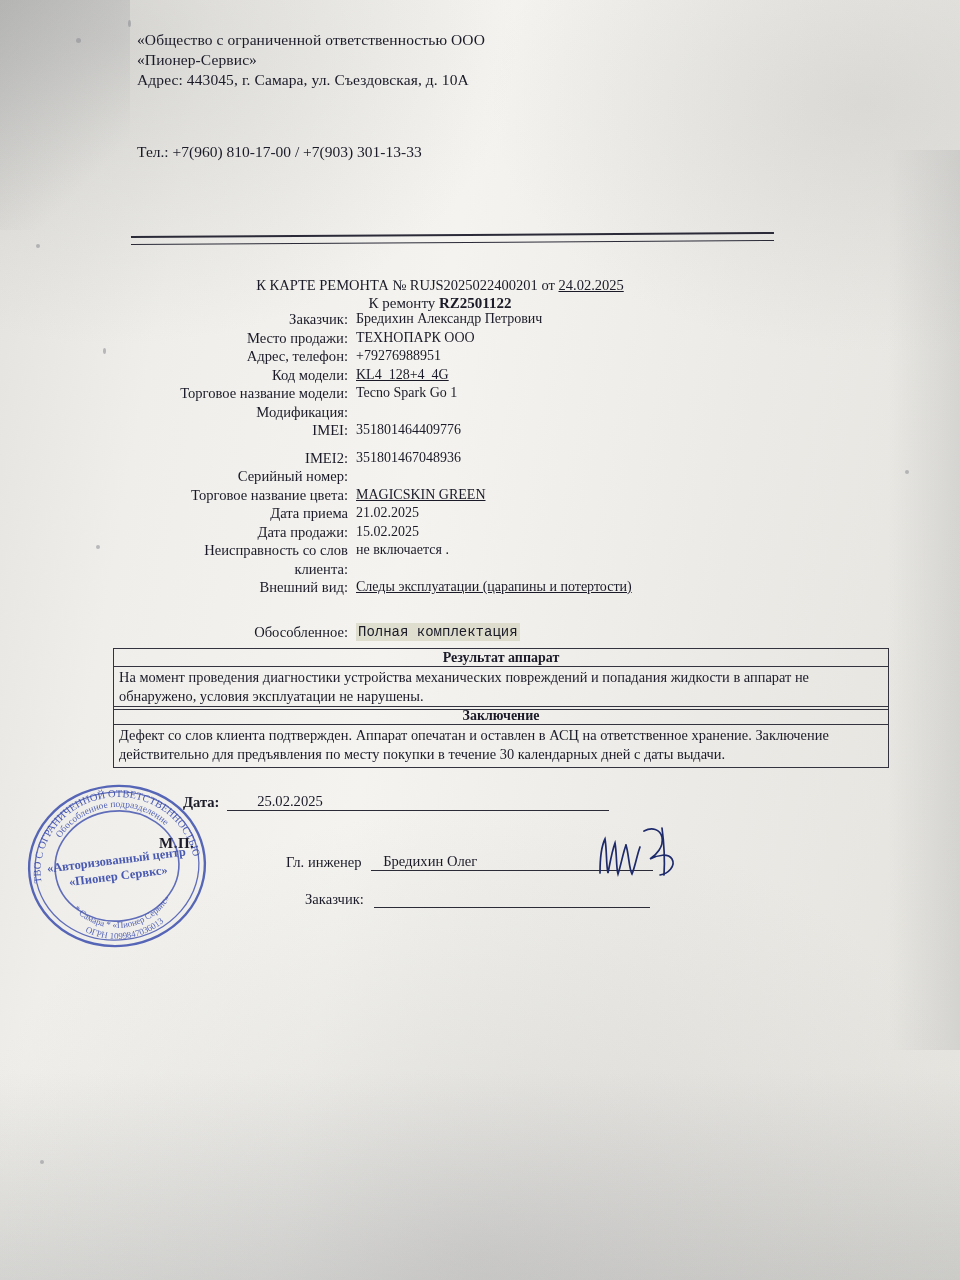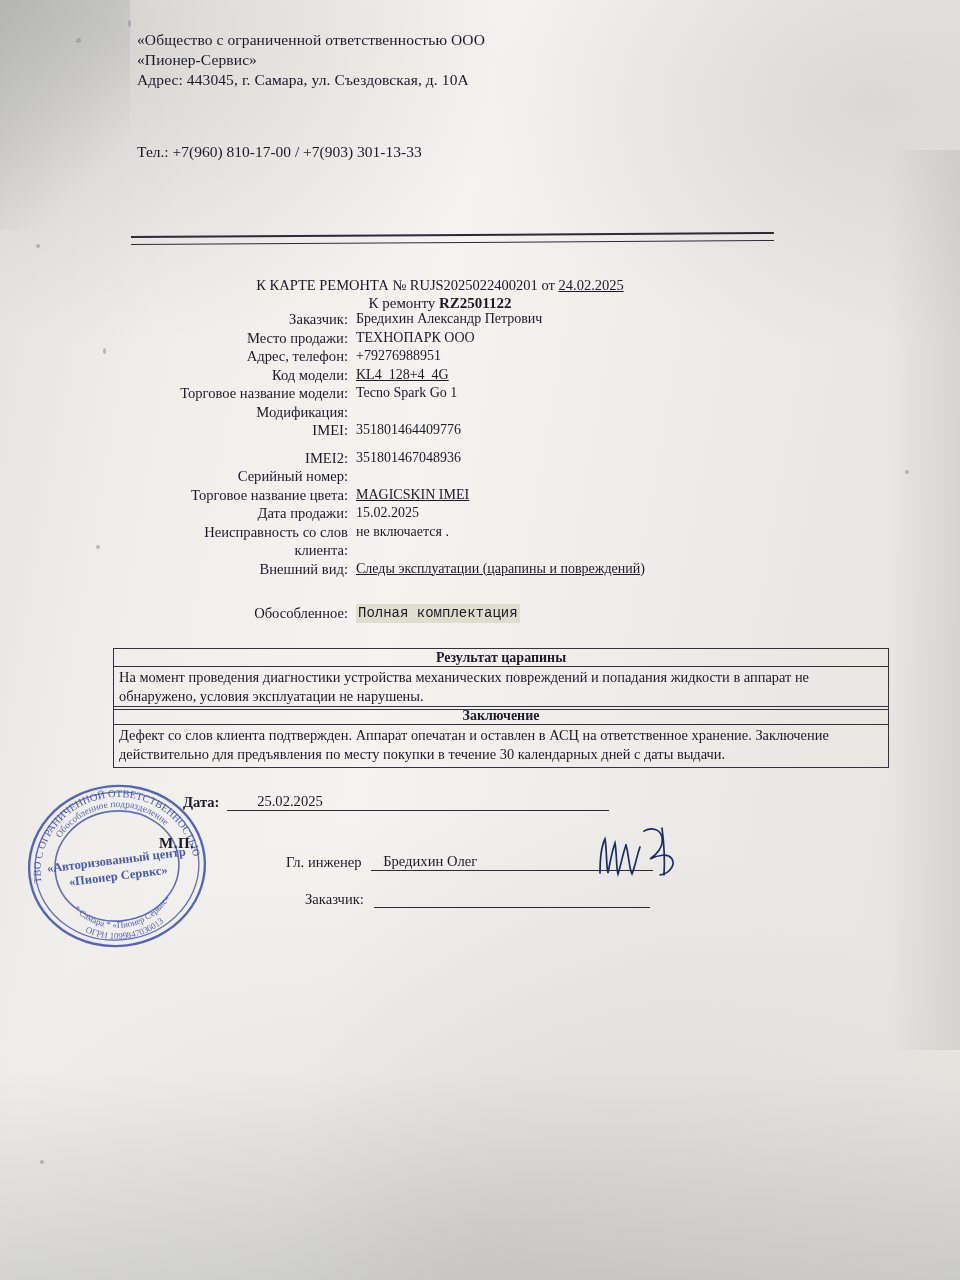--- a/index.html
+++ b/index.html
@@ -320,49 +320,53 @@
     <div class="frow">
       <div class="flabel">IMEI2:</div>
       <div class="fvalue">351801467048936</div>
     </div>
     <div class="frow">
       <div class="flabel">Серийный номер:</div>
       <div class="fvalue"></div>
     </div>
     <div class="frow">
       <div class="flabel">Торговое название цвета:</div>
-      <div class="fvalue u">MAGICSKIN IMEI</div>
+      <div class="fvalue u">MAGICSKIN GREEN</div>
+    </div>
+    <div class="frow">
+      <div class="flabel">Дата приема</div>
+      <div class="fvalue">21.02.2025</div>
     </div>
     <div class="frow">
       <div class="flabel">Дата продажи:</div>
       <div class="fvalue">15.02.2025</div>
     </div>
     <div class="frow">
       <div class="flabel">Неисправность со слов</div>
       <div class="fvalue">не включается .</div>
     </div>
     <div class="frow">
       <div class="flabel">клиента:</div>
       <div class="fvalue"></div>
     </div>
     <div class="frow">
       <div class="flabel">Внешний вид:</div>
-      <div class="fvalue u">Следы эксплуатации (царапины и повреждений)</div>
+      <div class="fvalue u">Следы эксплуатации (царапины и потертости)</div>
     </div>
 
     <div class="gap-kompl"></div>
 
     <div class="frow">
       <div class="flabel">Обособленное:</div>
       <div class="fvalue hl">Полная комплектация</div>
     </div>
   </div>
 
   <div class="box" id="result-box">
-    <div class="box-hdr">Результат царапины</div>
+    <div class="box-hdr">Результат аппарат</div>
     <div class="box-body">На момент проведения диагностики устройства механических повреждений и попадания жидкости в аппарат не обнаружено, условия эксплуатации не нарушены.</div>
   </div>
 
   <div class="box" id="conclusion-box">
     <div class="box-hdr">Заключение</div>
     <div class="box-body">Дефект со слов клиента подтвержден. Аппарат опечатан и оставлен в АСЦ на ответственное хранение. Заключение действительно для предъявления по месту покупки в течение 30 календарных дней с даты выдачи.</div>
   </div>
 
   <div class="date-row">
     <span class="lbl">Дата:</span>

